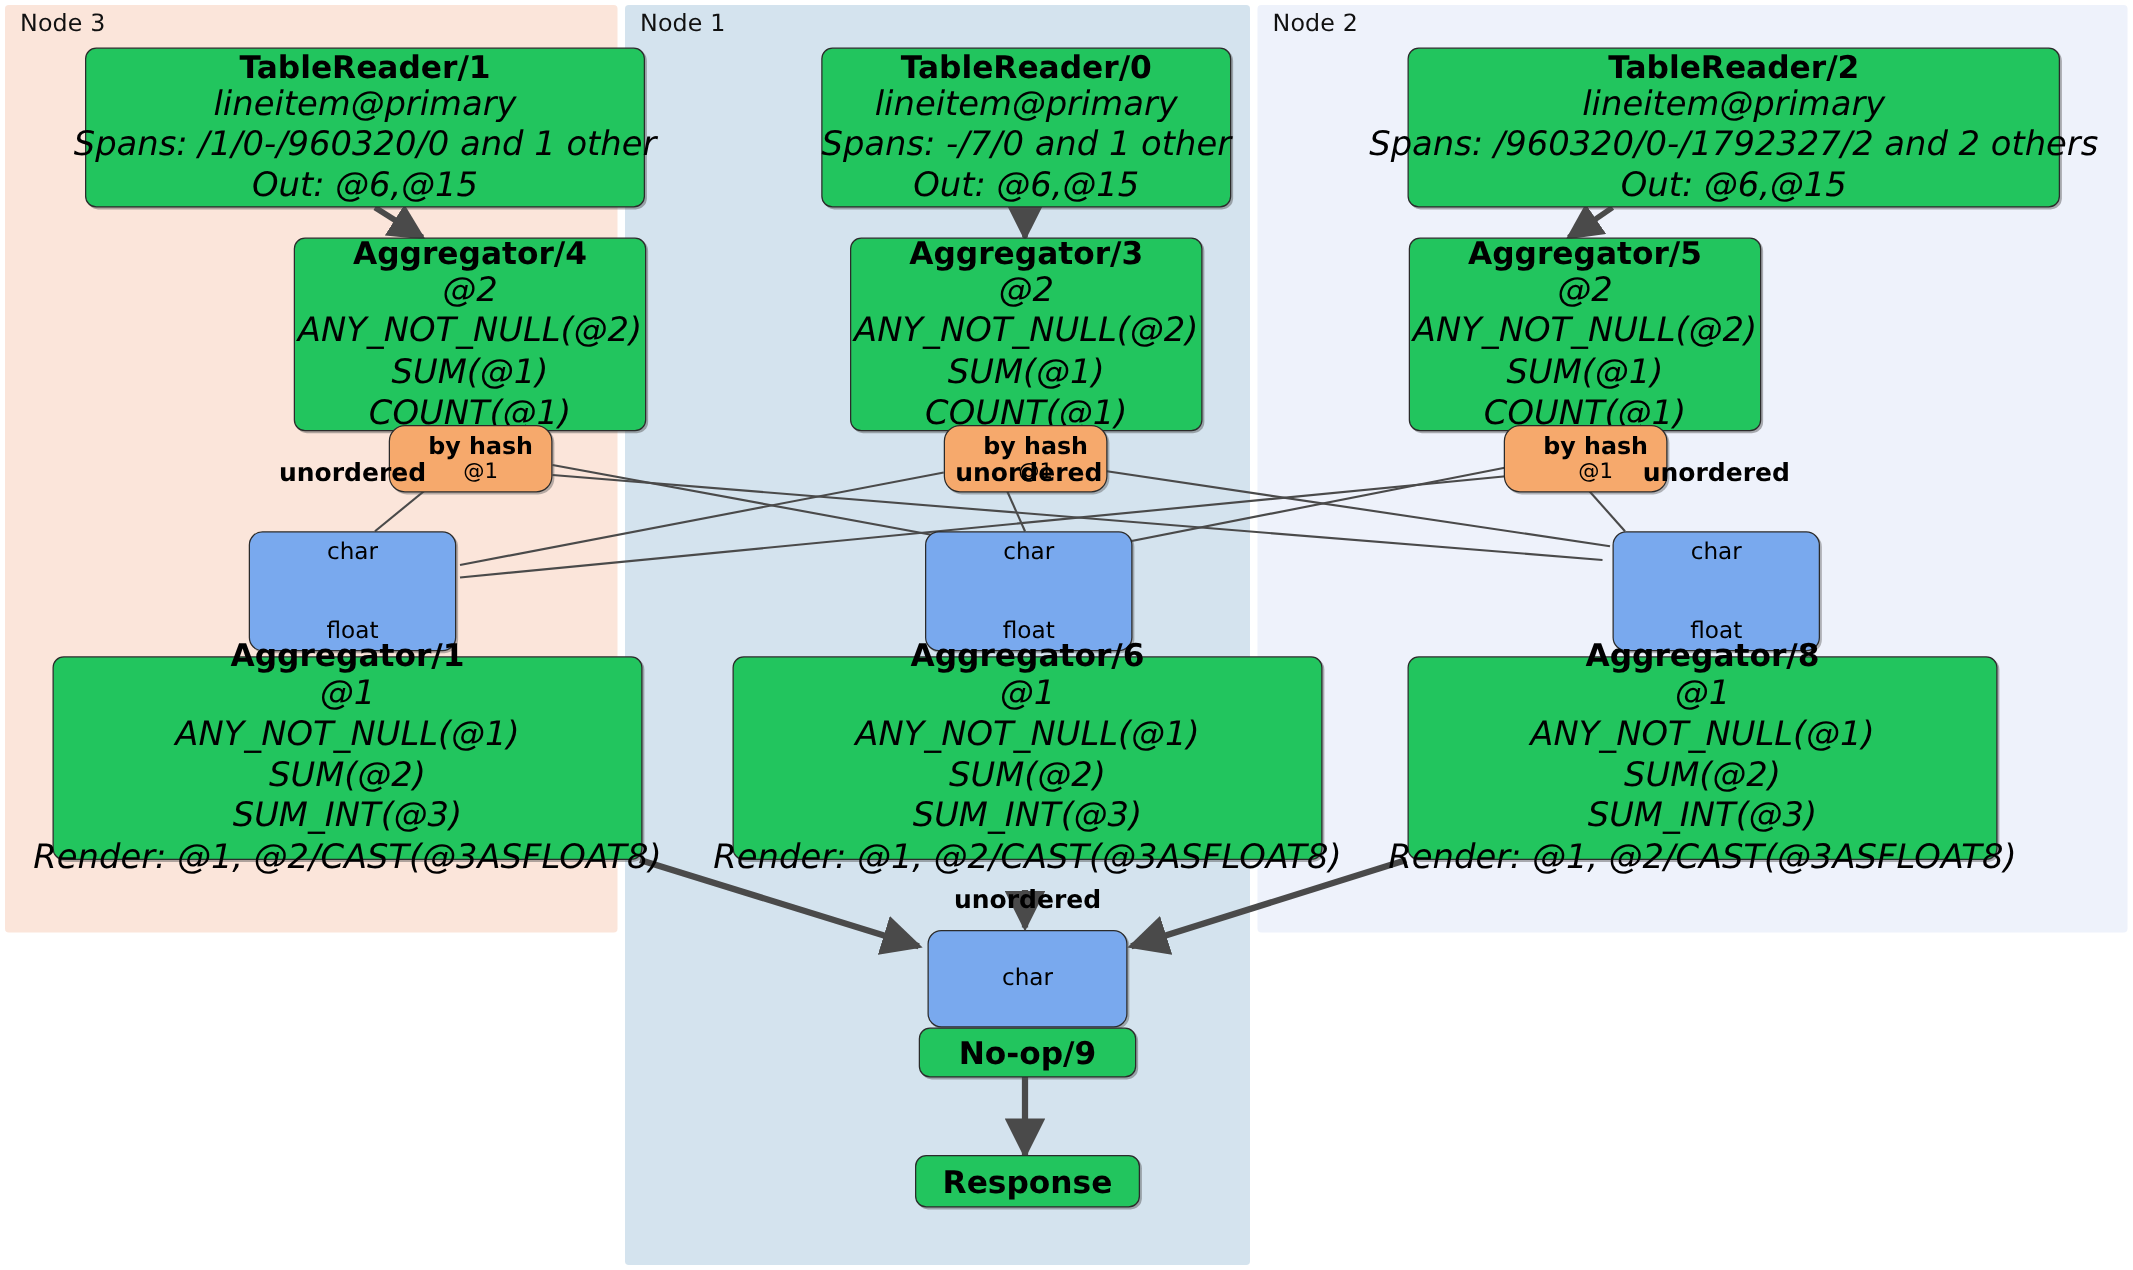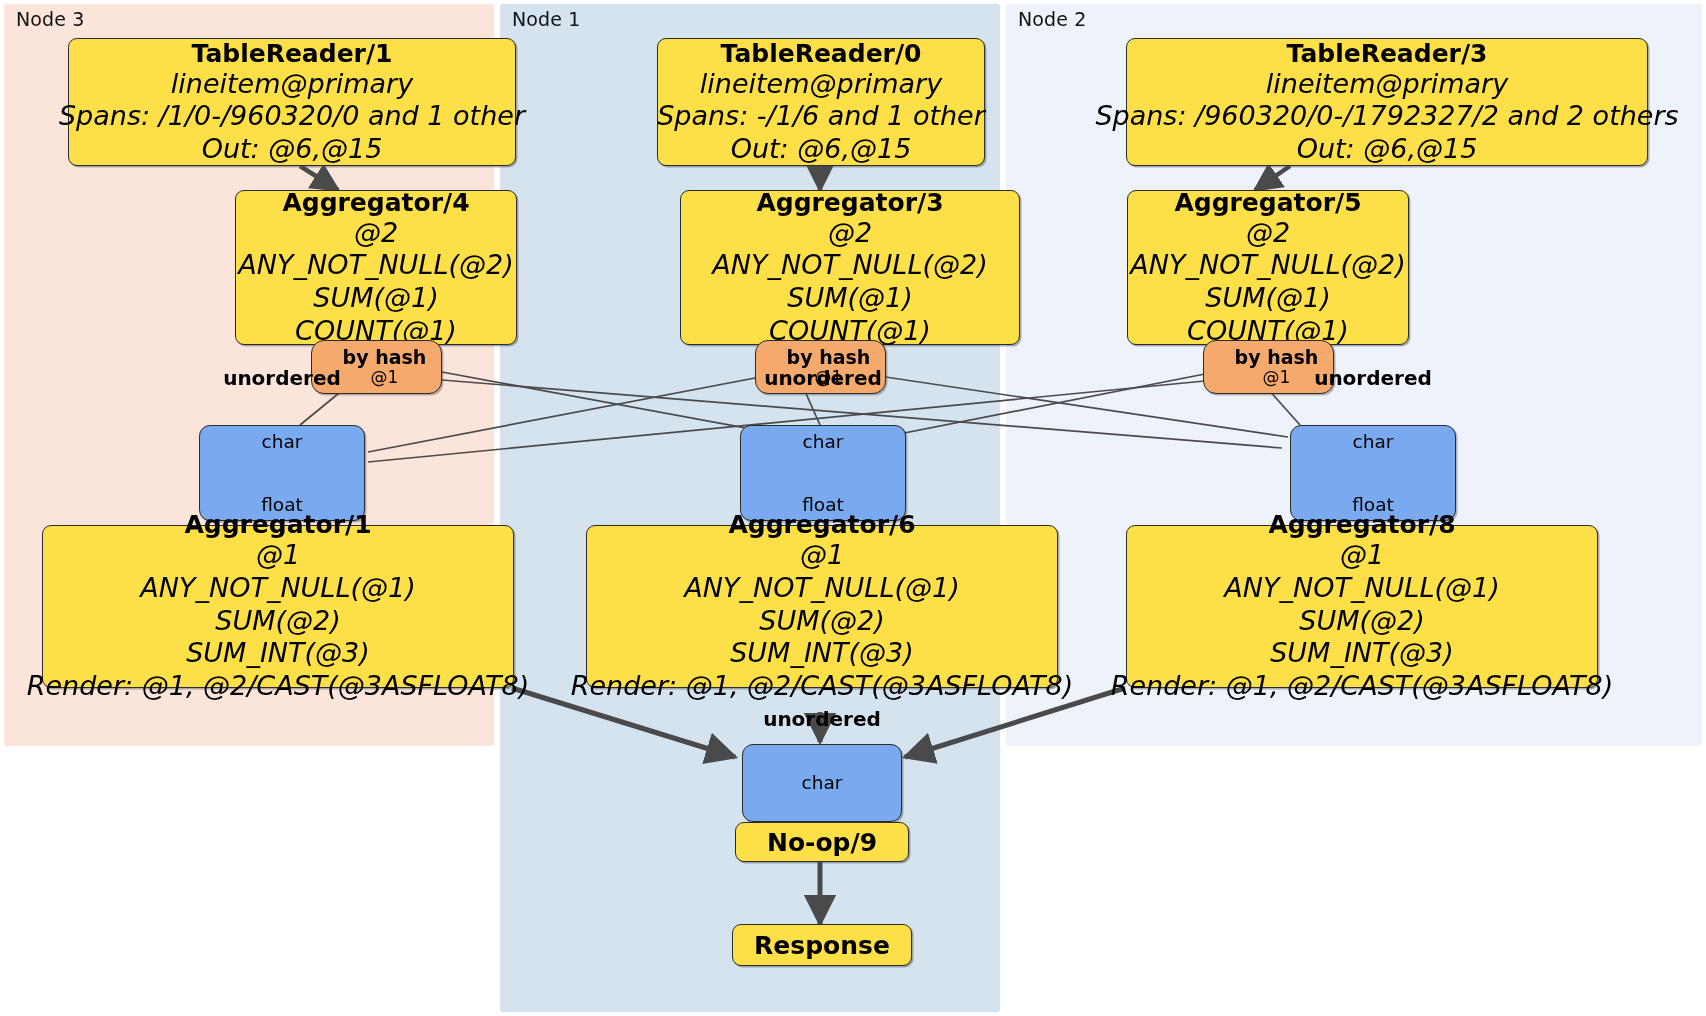--- a/index.html
+++ b/index.html
@@ -9,21 +9,21 @@
   
   .panel{position:absolute;border-radius:3px;}
   .panel-label{position:absolute;font-size:19px;color:#111;letter-spacing:.1px;}
 
   
   #edges{position:absolute;left:0;top:0;width:1706px;height:1016px;pointer-events:none;}
 
   
   .node{position:absolute;box-sizing:border-box;display:flex;flex-direction:column;
         align-items:center;justify-content:center;text-align:center;}
-  .proc{background:#fde047;border:1.6px solid #2b2b2b;border-radius:9px;
+  .proc{background:#22c55e;border:1.6px solid #2b2b2b;border-radius:9px;
         box-shadow:1.5px 1.5px 0 rgba(80,80,80,.45);justify-content:center;}
   .router{background:#f6a96c;border:1.6px solid #2b2b2b;border-radius:13px;
           box-shadow:1.5px 1.5px 0 rgba(80,80,80,.4);padding-left:16px;}
   .recv{background:#79a9ee;border:1.6px solid #2b2b2b;border-radius:11px;
         box-shadow:1.5px 1.5px 0 rgba(80,80,80,.4);gap:25px;}
 
   .t-title{font-weight:bold;font-size:25px;line-height:1.16;color:#000;}
   .t-sub{font-size:27px;line-height:1.21;color:#000;font-style:italic;}
   .r-title{font-weight:bold;font-size:19px;line-height:1.1;color:#000;}
   .r-sub{font-size:17px;line-height:1.12;color:#000;}
@@ -108,25 +108,25 @@
     <div class="t-sub nowrap">@1</div>
     <div class="t-sub nowrap">ANY_NOT_NULL(@1)</div>
     <div class="t-sub nowrap">SUM(@2)</div>
     <div class="t-sub nowrap">SUM_INT(@3)</div>
     <div class="t-sub nowrap">Render: @1, @2/CAST(@3ASFLOAT8)</div>
   </div>
 
   <div class="node proc" style="left:657px;top:38px;width:328px;height:128px;">
     <div class="t-title nowrap">TableReader/0</div>
     <div class="t-sub nowrap">lineitem@primary</div>
-    <div class="t-sub nowrap">Spans: -/1/6 and 1 other</div>
+    <div class="t-sub nowrap">Spans: -/7/0 and 1 other</div>
     <div class="t-sub nowrap">Out: @6,@15</div>
   </div>
 
-  <div class="node proc" style="left:680px;top:190px;width:340px;height:155px;">
+  <div class="node proc" style="left:680px;top:190px;width:282px;height:155px;">
     <div class="t-title nowrap">Aggregator/3</div>
     <div class="t-sub nowrap">@2</div>
     <div class="t-sub nowrap">ANY_NOT_NULL(@2)</div>
     <div class="t-sub nowrap">SUM(@1)</div>
     <div class="t-sub nowrap">COUNT(@1)</div>
   </div>
 
   <div class="node router" style="left:755px;top:340px;width:131px;height:54px;">
     <div class="r-title nowrap">by hash</div>
     <div class="r-sub nowrap">@1</div>
@@ -156,21 +156,21 @@
 
   <div class="node proc" style="left:735px;top:822px;width:174px;height:40px;">
     <div class="nop nowrap">No-op/9</div>
   </div>
 
   <div class="node proc" style="left:732px;top:924px;width:180px;height:42px;">
     <div class="nop nowrap">Response</div>
   </div>
 
   <div class="node proc" style="left:1126px;top:38px;width:522px;height:128px;">
-    <div class="t-title nowrap">TableReader/3</div>
+    <div class="t-title nowrap">TableReader/2</div>
     <div class="t-sub nowrap">lineitem@primary</div>
     <div class="t-sub nowrap">Spans: /960320/0-/1792327/2 and 2 others</div>
     <div class="t-sub nowrap">Out: @6,@15</div>
   </div>
 
   <div class="node proc" style="left:1127px;top:190px;width:282px;height:155px;">
     <div class="t-title nowrap">Aggregator/5</div>
     <div class="t-sub nowrap">@2</div>
     <div class="t-sub nowrap">ANY_NOT_NULL(@2)</div>
     <div class="t-sub nowrap">SUM(@1)</div>

